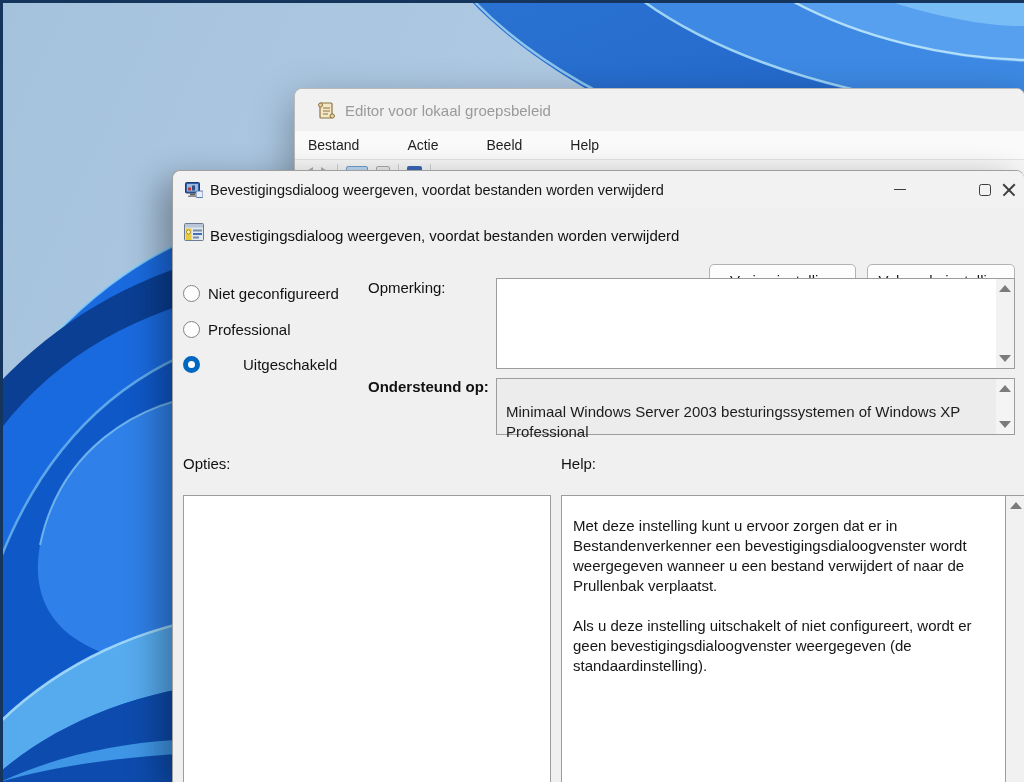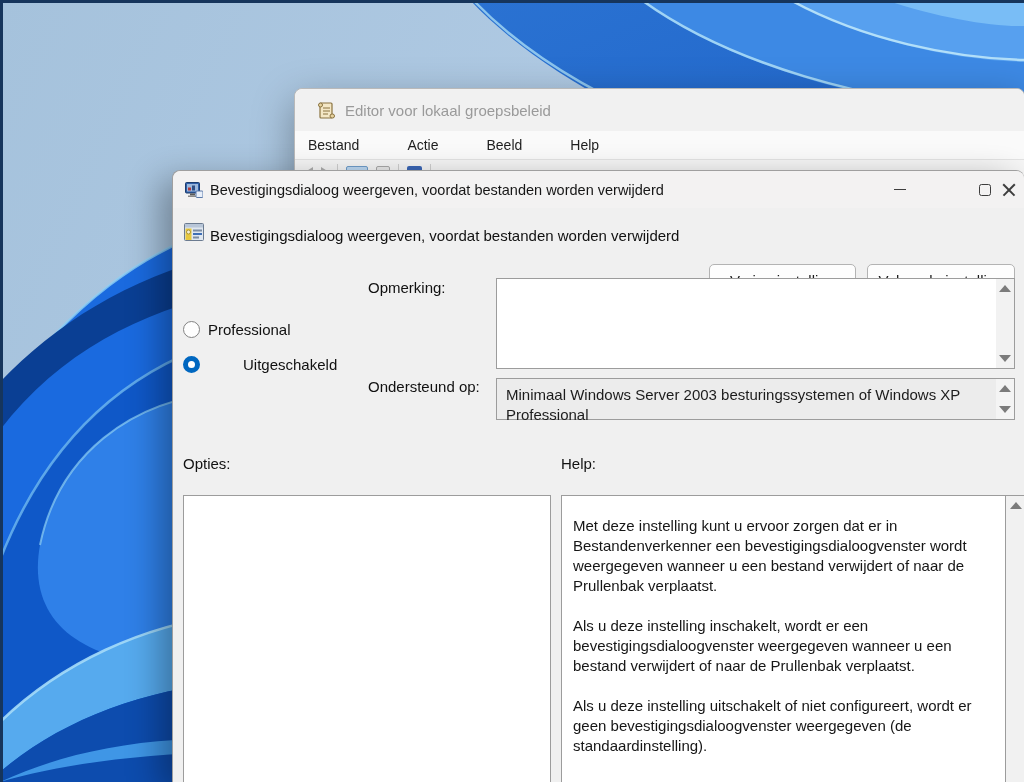--- a/index.html
+++ b/index.html
@@ -65,23 +65,23 @@
 
   .radio-row { position:absolute; left:10px; display:flex; align-items:center; height:22px; cursor:default; }
   .radio-row .dot { width:17px; height:17px; border-radius:50%; background:#fefefe; border:1px solid #838383; margin-right:8px; flex:0 0 auto; }
   .radio-row.selected .dot { border:5px solid #0067c0; background:#fff; }
   .radio-row .radio-label { font-size:15px; color:#111; white-space:nowrap; }
 
   .fld-label { position:absolute; font-size:15px; color:#111; white-space:nowrap; }
 
   .comment-box { position:absolute; left:323px; top:107px; width:519px; height:91px;
     background:#fff; border:1px solid #9c9c9c; }
-  .supported-box { position:absolute; left:323px; top:207px; width:519px; height:42px;
+  .supported-box { position:absolute; left:323px; top:207px; width:519px; height:57px;
     background:#ececec; border:1px solid #9c9c9c; font-size:15px; color:#1c1c1c; line-height:20px;
-    padding:6px 28px 0 9px; }
+    padding:23px 28px 0 9px; }
   .vscroll { position:absolute; right:0; top:0; bottom:0; width:18px; background:#f2f2f2; }
   .arr { position:absolute; left:50%; transform:translateX(-50%); width:0; height:0; border-style:solid; }
   .arr.up   { top:6px;    border-width:0 6px 7px 6px; border-color:transparent transparent #7b7b7b transparent; }
   .arr.down { bottom:6px; border-width:7px 6px 0 6px; border-color:#7b7b7b transparent transparent transparent; }
 
   .options-box { position:absolute; left:10px; top:324px; width:368px; height:290px;
     background:#fff; border:1px solid #9c9c9c; }
   .help-box { position:absolute; left:388px; top:324px; width:464px; height:290px;
     background:#fff; border:1px solid #9c9c9c; border-right:none; }
   .help-text { position:absolute; left:0; top:0; right:20px; bottom:0; padding:7px 6px 0 11px;
@@ -191,56 +191,59 @@
         <circle cx="4.5" cy="9" r="2" fill="#f5efd2" stroke="#9a8420" stroke-width="0.8"></circle>
         <rect x="9" y="6.5" width="9" height="2" fill="#7c8da3"></rect>
         <rect x="9" y="10" width="9" height="2" fill="#3f6fb5"></rect>
         <rect x="9" y="13.5" width="6" height="2" fill="#7c8da3"></rect>
       </svg>
       <span class="setting-name">Bevestigingsdialoog weergeven, voordat bestanden worden verwijderd</span>
       <button class="nav-btn prev">Vorige instelling</button>
       <button class="nav-btn next">Volgende instelling</button>
     </div>
 
+    <div class="radio-row" style="top:111px;">
+      <span class="dot"></span>
+      <span class="radio-label">Niet geconfigureerd</span>
+    </div>
     <div class="radio-row" style="top:147px;">
       <span class="dot"></span>
       <span class="radio-label">Professional</span>
     </div>
     <div class="radio-row selected" style="top:182px;gap:35px;">
       <span class="dot"></span>
       <span class="radio-label">Uitgeschakeld</span>
     </div>
 
     <span class="fld-label" style="left:195px; top:108px;">Opmerking:</span>
     <div class="comment-box">
       <span></span>
       <div class="vscroll">
         <span class="arr up"></span>
         <span class="arr down"></span>
       </div>
     </div>
 
-    <span class="fld-label" style="left:195px; top:207px;">Ondersteund op:</span>
+    <span class="fld-label" style="left:195px; top:207px;font-weight:bold;">Ondersteund op:</span>
     <div class="supported-box">
       <span>Minimaal Windows Server 2003 besturingssystemen of Windows XP Professional</span>
       <div class="vscroll" style="background:#f4f4f4;">
         <span class="arr up"></span>
         <span class="arr down"></span>
       </div>
     </div>
 
     <span class="fld-label" style="left:10px; top:284px;">Opties:</span>
     <span class="fld-label" style="left:388px; top:284px;">Help:</span>
 
     <div class="options-box"></div>
 
     <div class="help-box">
       <div class="help-text">
         <p>Met deze instelling kunt u ervoor zorgen dat er in Bestandenverkenner een bevestigingsdialoogvenster wordt weergegeven wanneer u een bestand verwijdert of naar de Prullenbak verplaatst.</p>
-        <p>Als u deze instelling inschakelt, wordt er een bevestigingsdialoogvenster weergegeven wanneer u een bestand verwijdert of naar de Prullenbak verplaatst.</p>
         <p>Als u deze instelling uitschakelt of niet configureert, wordt er geen bevestigingsdialoogvenster weergegeven (de standaardinstelling).</p>
       </div>
       <div class="help-scroll">
         <span class="arr up"></span>
       </div>
     </div>
   </div>
 </div>
 
 </body></html>

